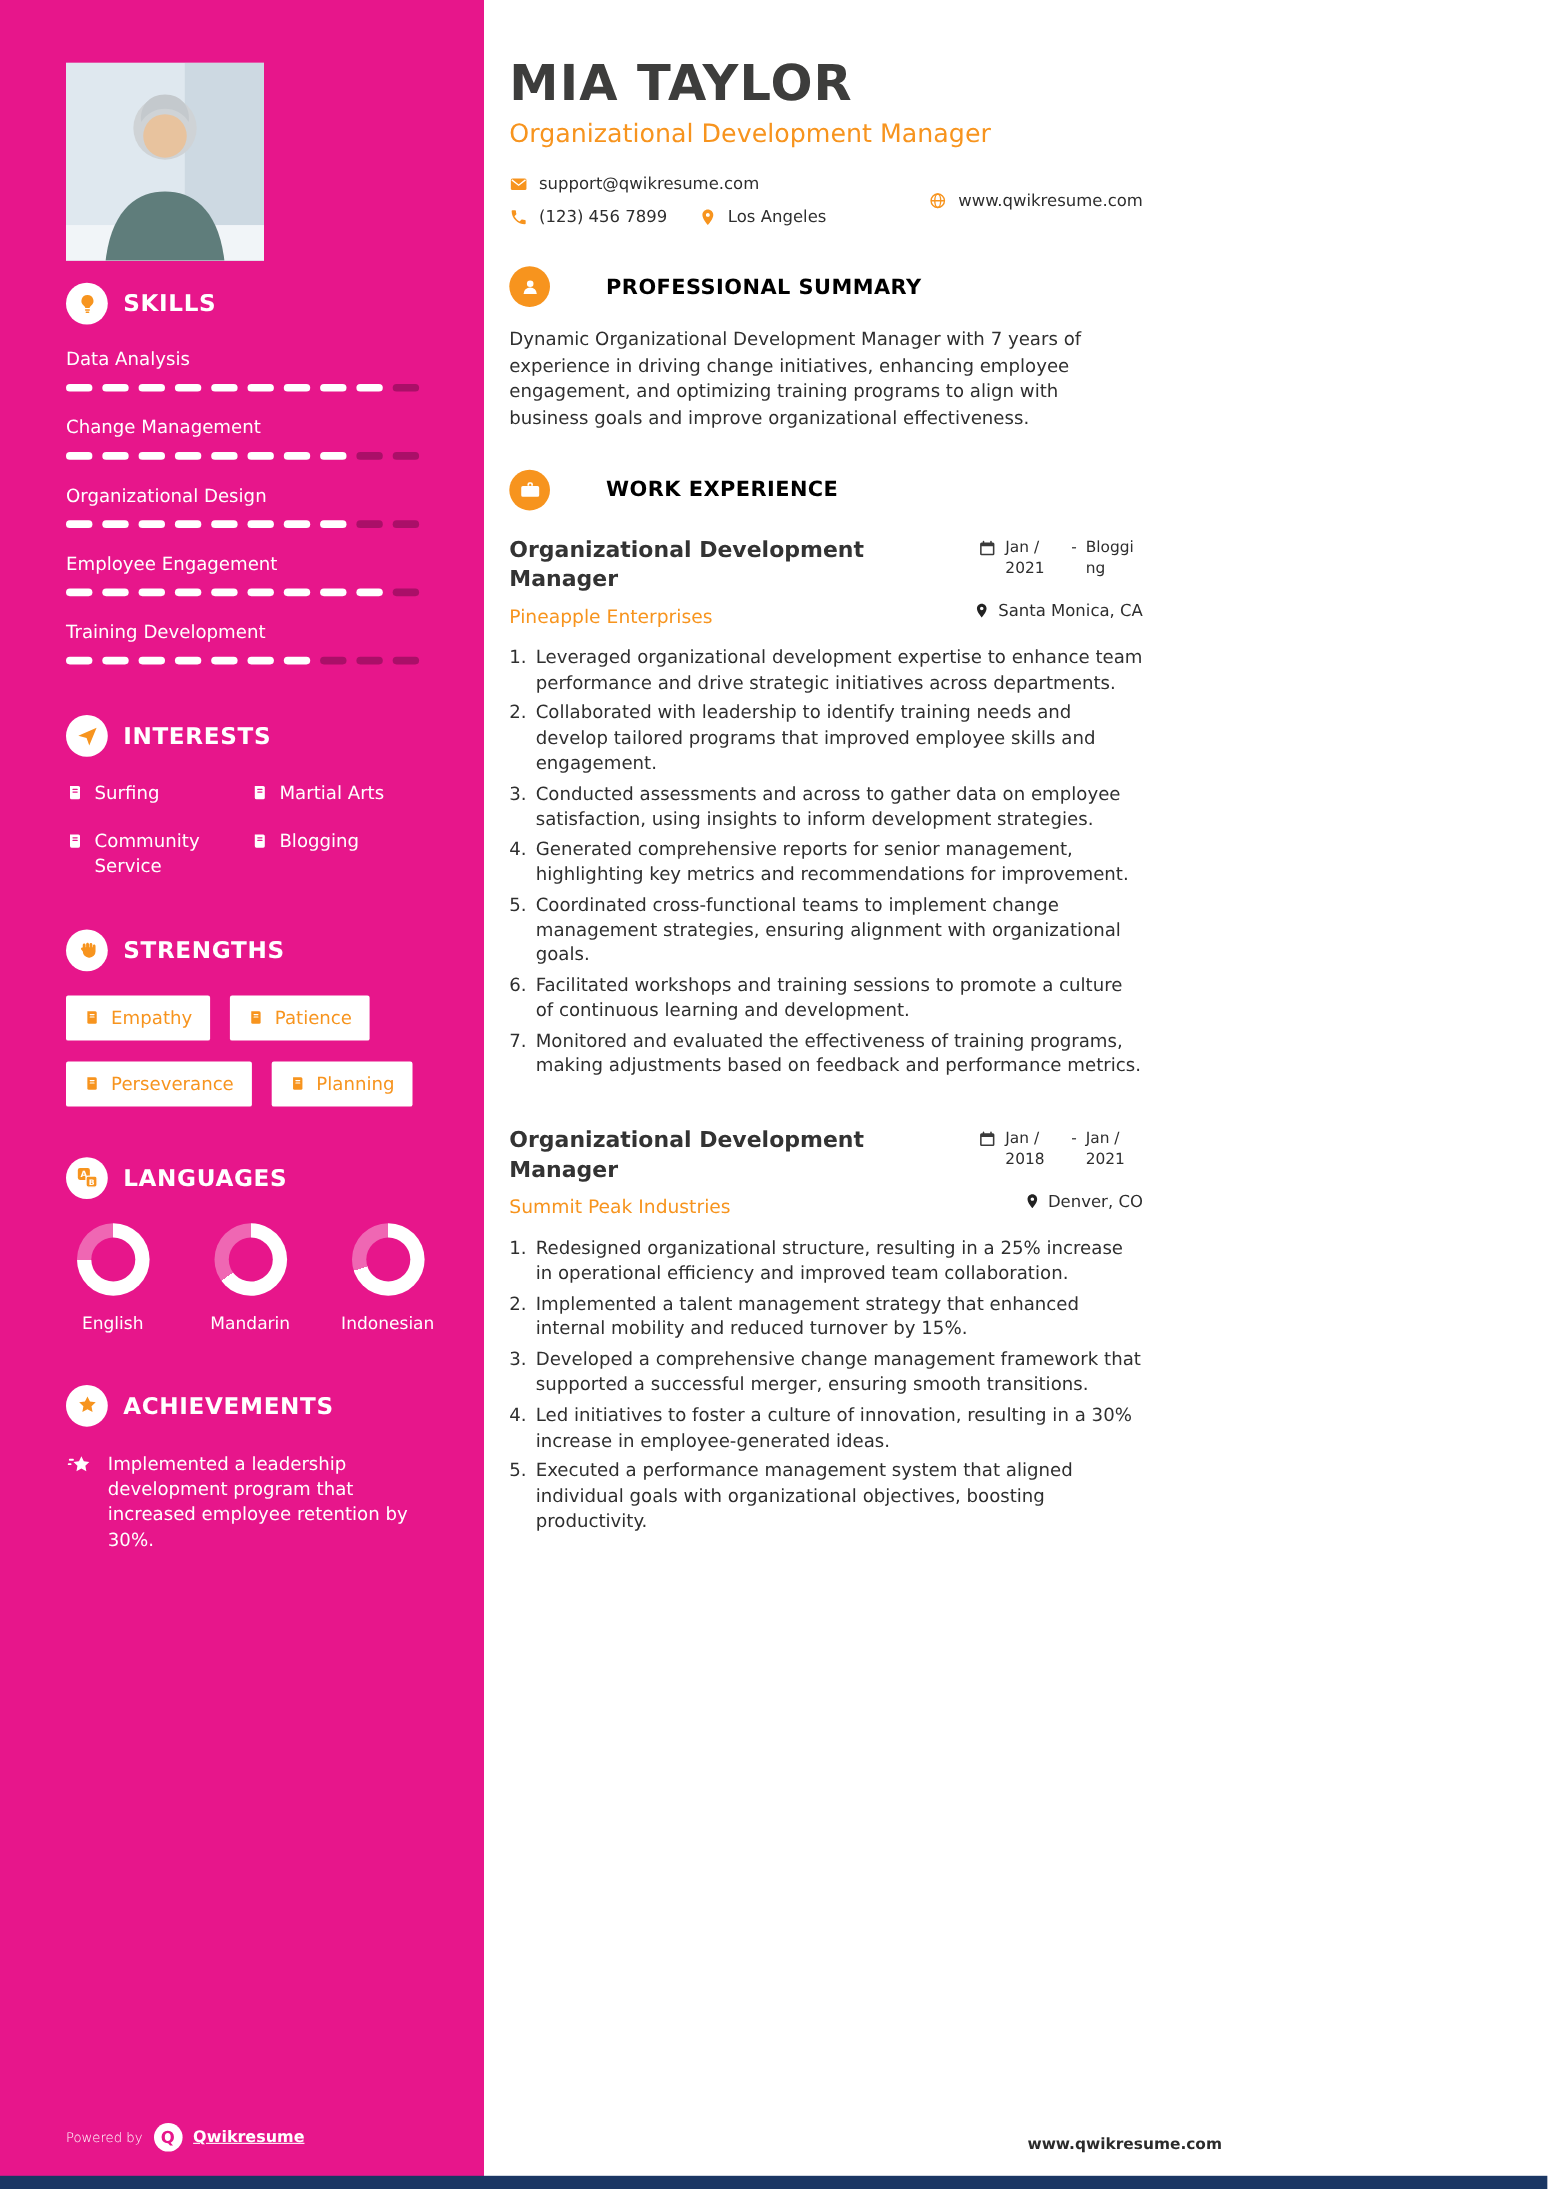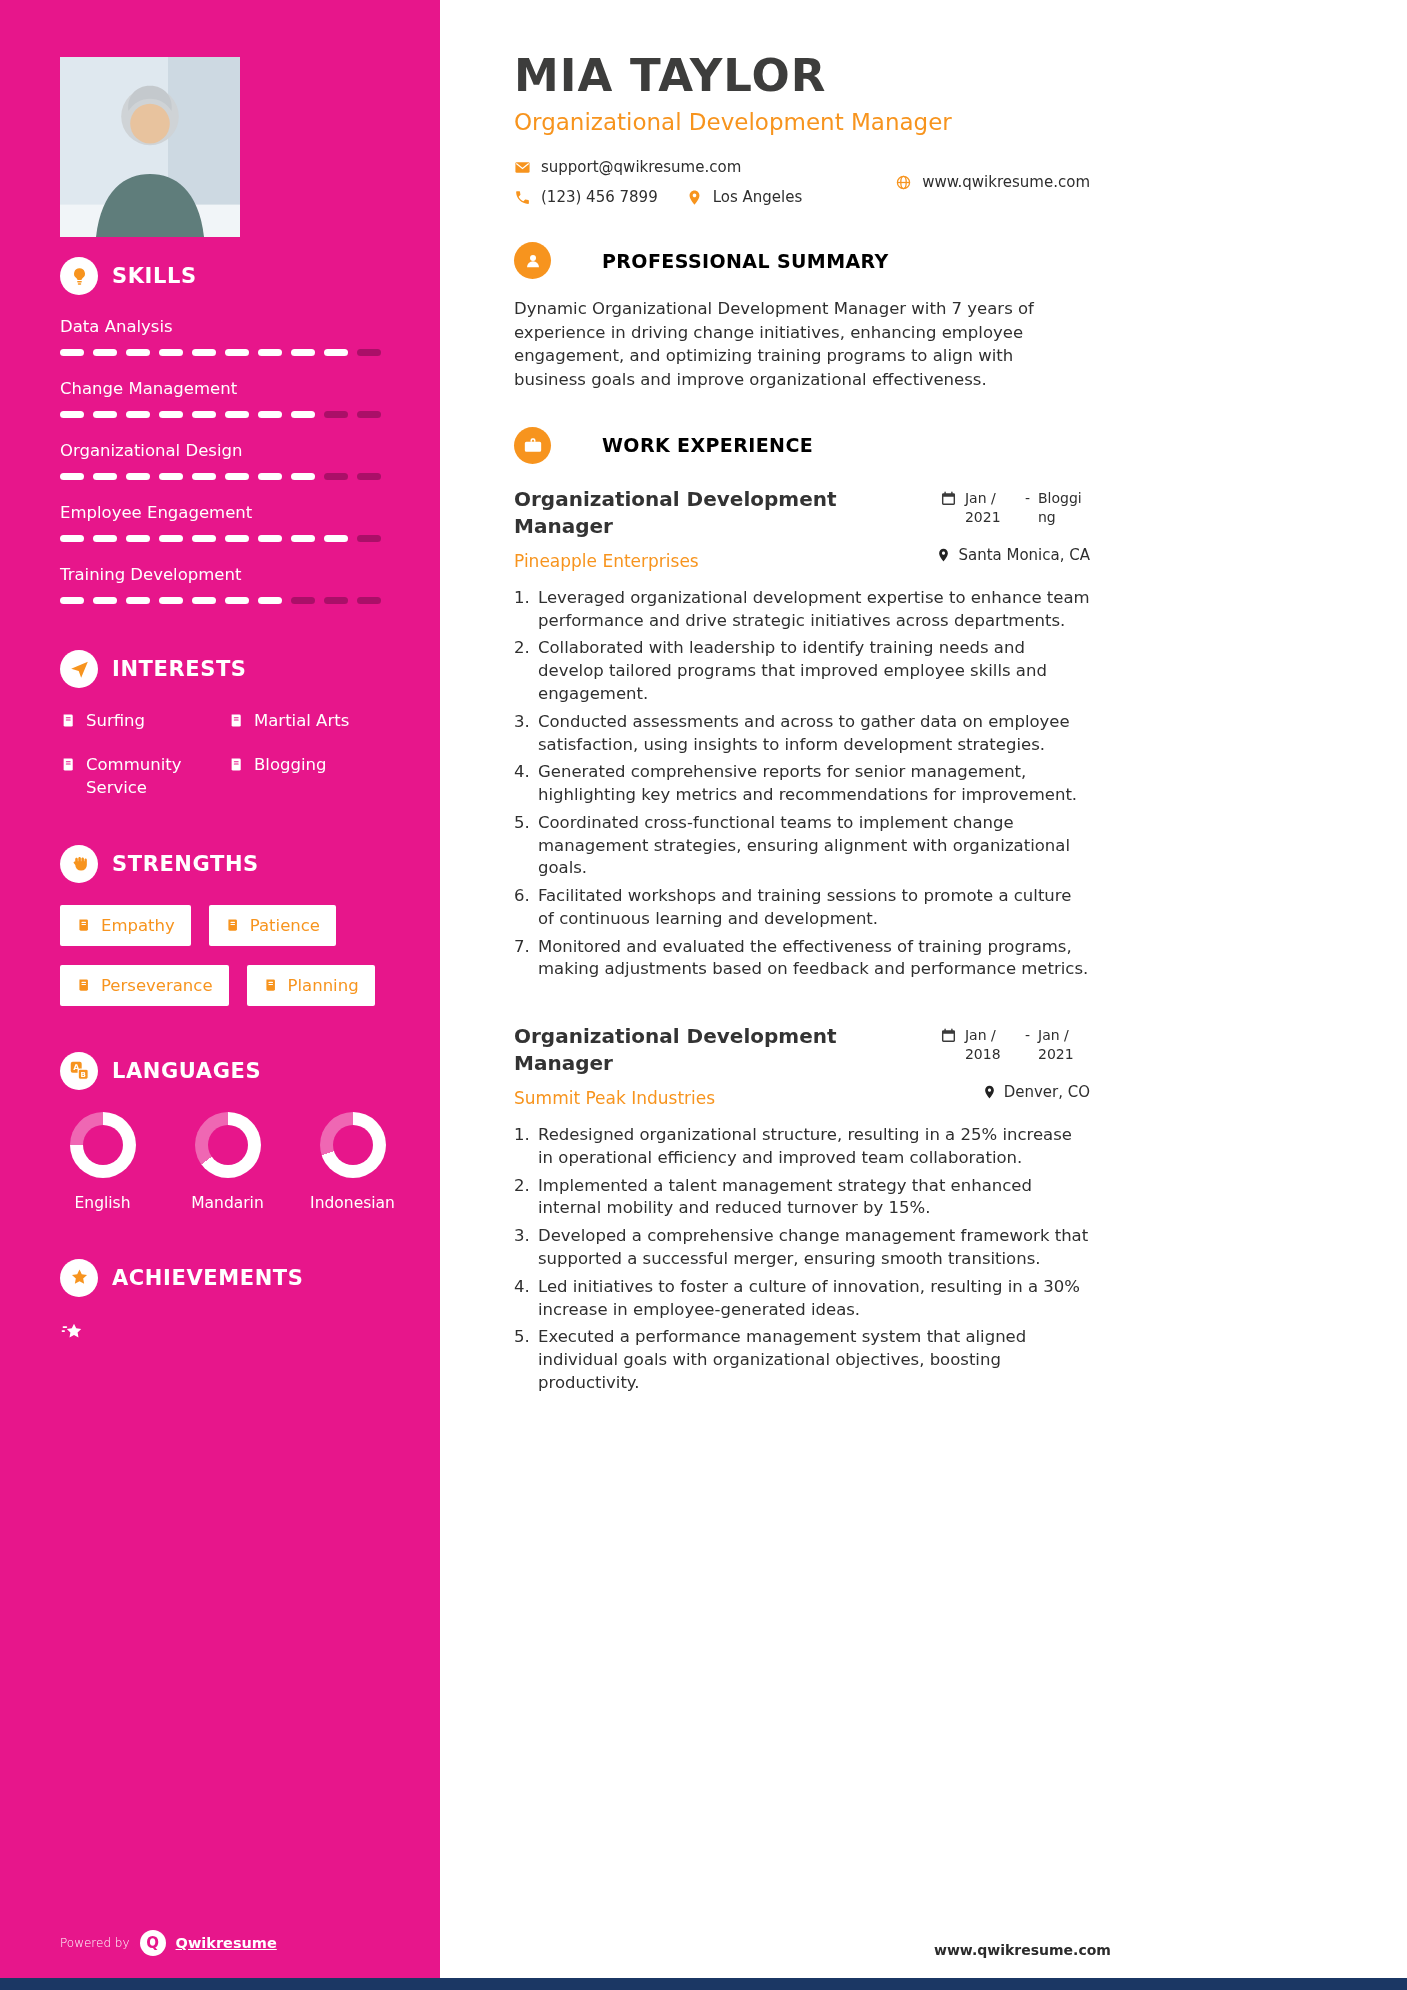--- a/index.html
+++ b/index.html
@@ -65,21 +65,21 @@
   .side-foot { position:absolute; left:60px; bottom:34px; display:flex; align-items:center; gap:10px; }
   .side-foot .pw { font-size:12px; font-weight:300; }
   .logo-circ {
     width:26px; height:26px; border-radius:50%; background:#fff;
     color:var(--accent-pink,#e7168b); font-weight:700; font-size:15px;
     display:flex; align-items:center; justify-content:center;
   }
   .brand { font-size:14.5px; font-weight:600; color:#fff; text-decoration:underline; cursor:pointer; }
 
   
-  .main { position:absolute; left:514px; top:52px; width:576px; }
+  .main { position:absolute; left:463px; top:52px; width:576px; }
   .name { font-size:45px; font-weight:800; color:#3d3d3c; letter-spacing:1px; line-height:1.05; }
   .job-title { margin-top:10px; font-size:23px; font-weight:500; color:var(--accent-orange,#f7941e); }
 
   .contacts { margin-top:23px; display:flex; flex-direction:row; gap:13px; }
   .crow { display:flex; flex-wrap:wrap; gap:12px 28px; }
   .contact { display:flex; align-items:center; gap:10px; font-size:15px; color:#2e2e2e; }
   .contact svg { width:17px; height:17px; fill:var(--accent-orange,#f7941e); color:var(--accent-orange,#f7941e); flex:none; }
 
   .main-sec { margin-top:36px; }
   .main-head { display:flex; align-items:center; gap:15px; margin-bottom:18px; }
@@ -365,20 +365,21 @@
         <h2>ACHIEVEMENTS</h2>
       </div>
       <div class="achs">
 
           <div class="ach-item">
             <svg viewBox="0 0 24 22">
               <path d="M14 3.8l2.2 4.5 5 .7-3.6 3.5.9 4.9L14 15.1l-4.5 2.3.9-4.9-3.6-3.5 5-.7z"></path>
               <rect x="2.6" y="6.2" width="4.6" height="1.7" rx=".85"></rect>
               <rect x="1.6" y="10.2" width="3.4" height="1.7" rx=".85"></rect>
             </svg>
+            <span>Implemented a leadership development program that increased employee retention by 30%.</span>
           </div>
 
         </div>
     </section>
 
     <div class="side-foot">
       <span class="pw">Powered by</span>
       <span class="logo-circ">Q</span>
       <a class="brand">Qwikresume</a>
     </div>

